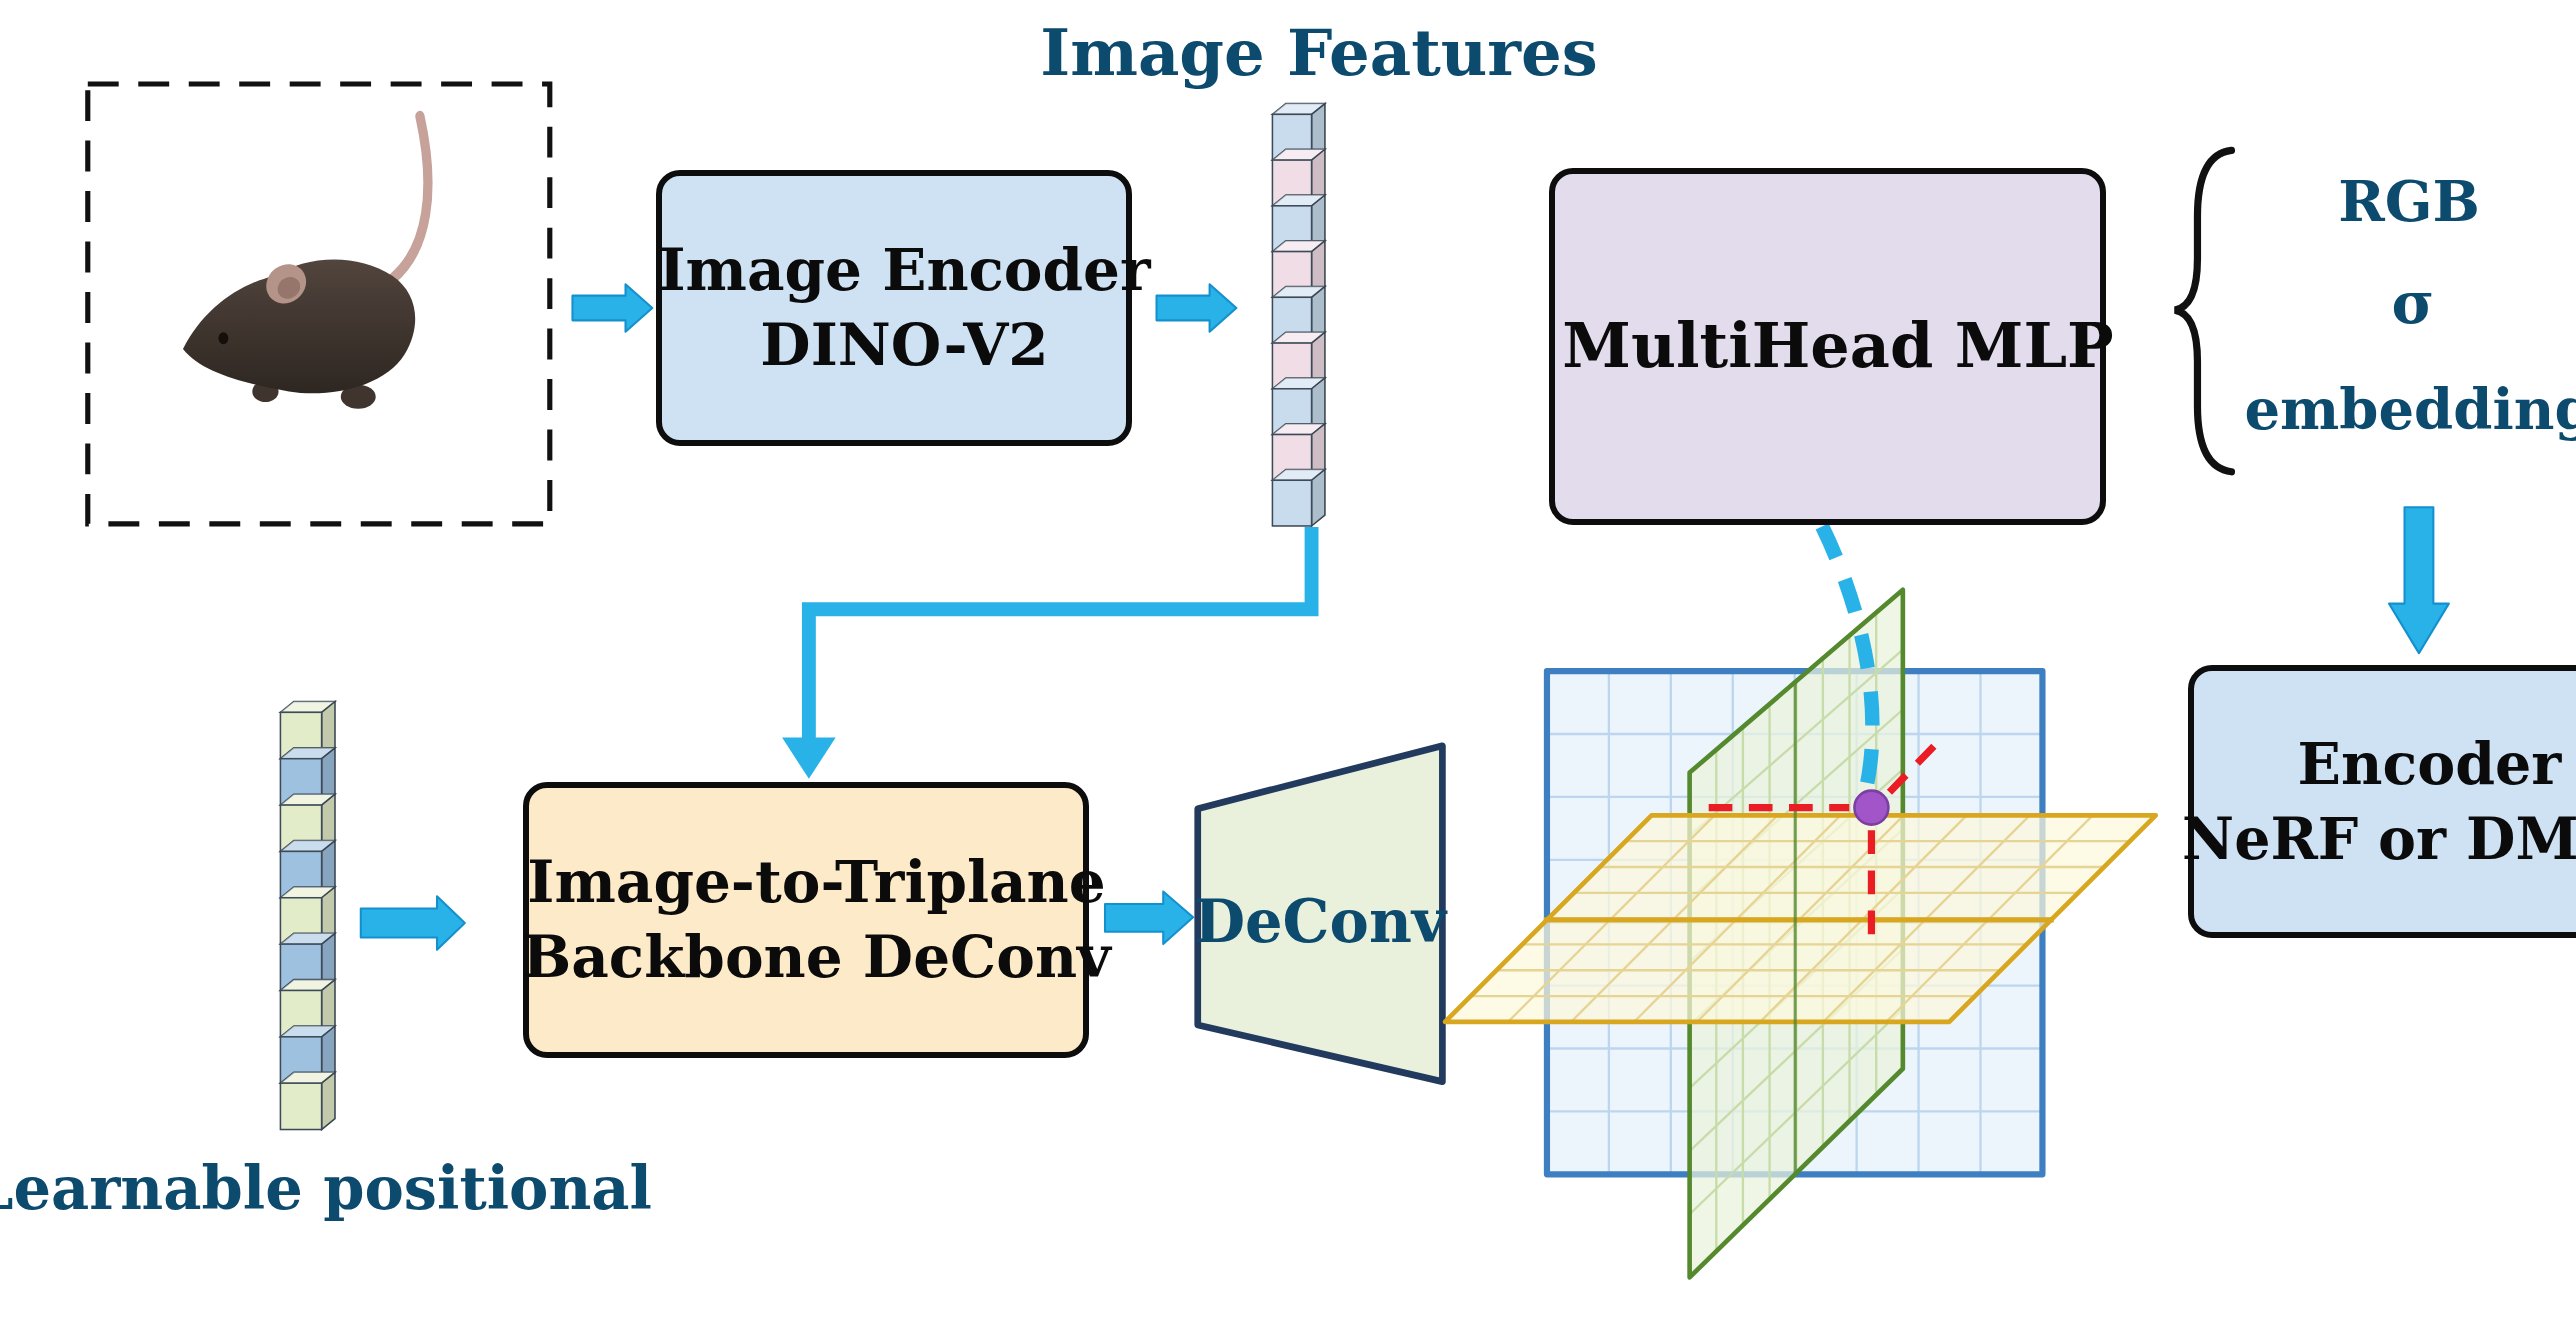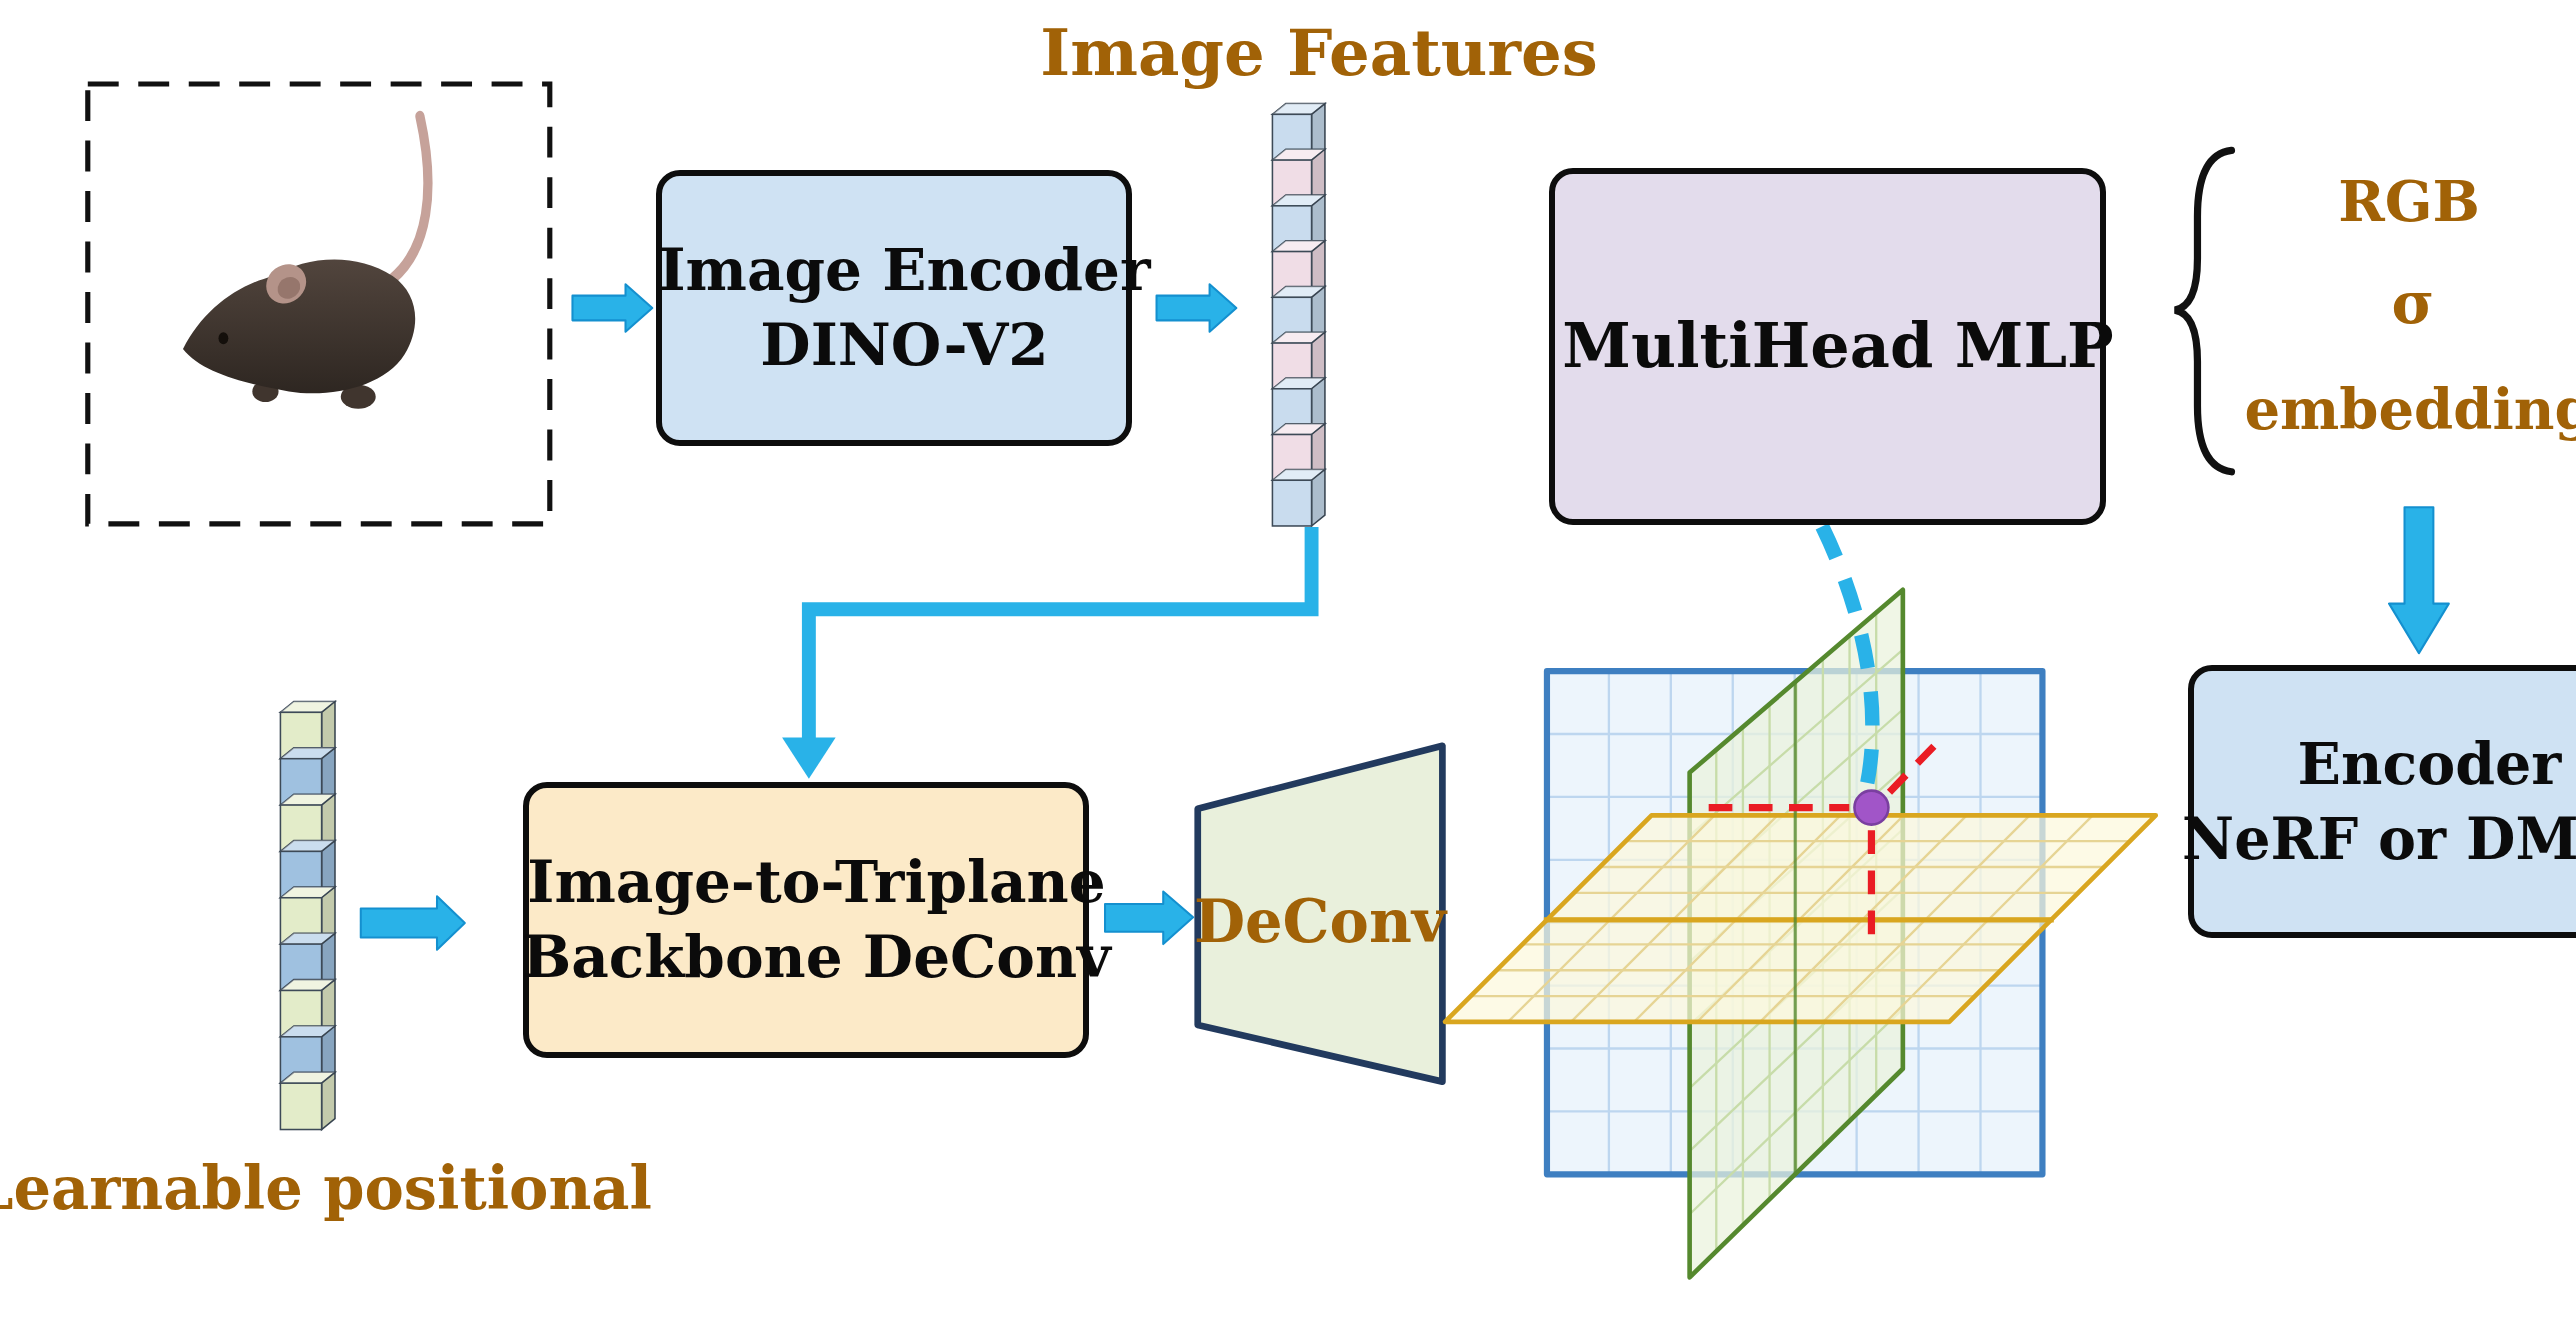--- a/index.html
+++ b/index.html
@@ -1,19 +1,19 @@
 <!DOCTYPE html>
 <html style="font-size:8.2px"><head>
 <meta charset="utf-8">
 <style>
   html,body{margin:0;padding:0;background:#ffffff;}
   #canvas{position:relative;width:3046px;height:1334px;background:#ffffff;overflow:hidden;
           font-family:"DejaVu Serif","Liberation Serif",serif;}
   #scene{position:absolute;left:0;top:0;z-index:1;}
-  .lbl{position:absolute;transform:translate(-50%,-50%);font-weight:bold;color:#a16207;
+  .lbl{position:absolute;transform:translate(-50%,-50%);font-weight:bold;color:#0c4a6e;
        white-space:nowrap;z-index:2;text-align:center;}
   .box{position:absolute;z-index:2;border:6.7px solid #0d0d0d;border-radius:24px;
        display:flex;flex-direction:column;align-items:center;justify-content:center;
        font-weight:bold;color:#0b0b0b;text-align:center;line-height:1.3;box-sizing:border-box;padding-left:21px;}
   .box .l{white-space:nowrap;}
 </style>
 </head>
 <body>
 
 <div id="canvas">

